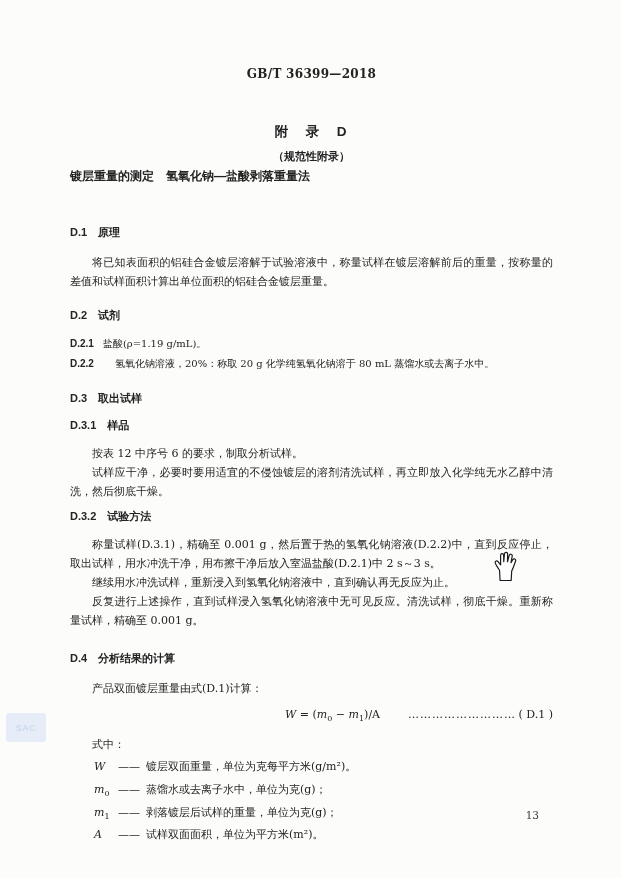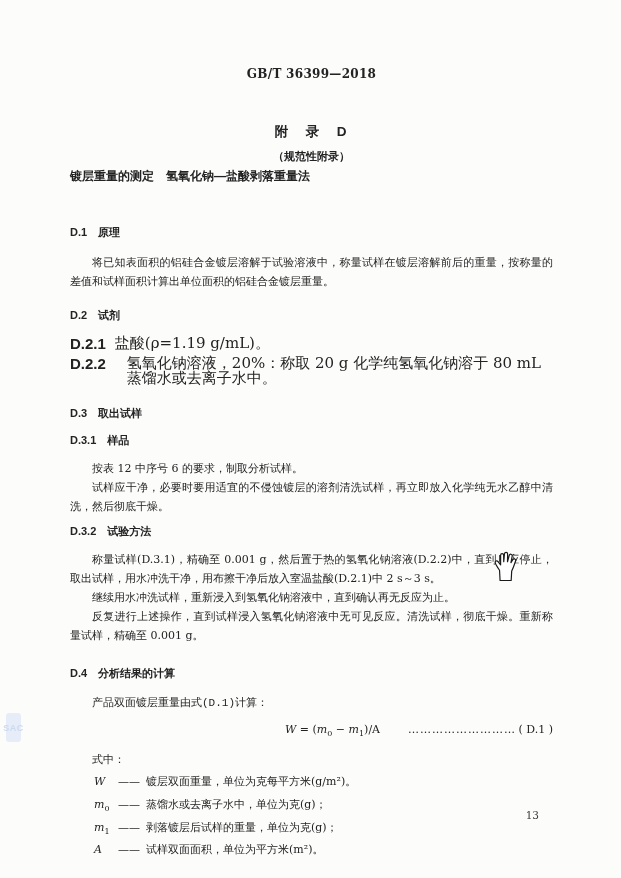--- a/index.html
+++ b/index.html
@@ -15,49 +15,49 @@
       font-family:"Liberation Sans","DejaVu Sans",sans-serif;}
   .t3{margin-top:6px;text-align:left;font-weight:bold;font-size:12px;line-height:15px;
       font-family:"Liberation Sans","DejaVu Sans",sans-serif;}
 
   .h{font-weight:bold;font-size:11px;line-height:15px;font-family:"Liberation Sans","DejaVu Sans",sans-serif;}
   .h1{margin-top:41px;}
   .p{font-size:11px;line-height:19px;text-align:justify;text-indent:22px;}
 
   .d1p{margin-top:13px;}
   .hd2{margin-top:17px;}
-  .item{margin-top:13px;font-size:15px;line-height:15px;display:flex;}
+  .item{margin-top:13px;font-size:10px;line-height:15px;display:flex;}
   .item + .item{margin-top:5px;gap:12px;}
   .item .lbl{font-weight:bold;font-family:"Liberation Sans","DejaVu Sans",sans-serif;margin-right:9px;white-space:nowrap;}
   .hd3{margin-top:20px;}
   .hd31{margin-top:12px;}
   .d31p1{margin-top:11px;}
   .hd32{margin-top:8px;}
   .d32p1{margin-top:11px;}
   .hd4{margin-top:21px;}
-  .d4intro{margin-top:13px;font-family:Liberation Mono, monospace;}
+  .d4intro{margin-top:13px;}
 
   .formula-row{margin-top:9px;display:flex;align-items:baseline;font-size:11px;line-height:16px;}
   .formula{margin-left:215px;white-space:nowrap;}
   .formula i{font-style:italic;font-family:"DejaVu Serif","Liberation Serif",serif;}
   .formula sub{font-size:8px;}
   .dots{margin-left:28px;letter-spacing:1px;white-space:nowrap;overflow:hidden;}
   .flabel{margin-left:2px;white-space:nowrap;}
 
   .where{margin-top:10px;font-size:11px;line-height:16px;margin-left:22px;}
   .defs{margin-top:5px;margin-left:24px;}
   .def-row{display:flex;align-items:baseline;font-size:11px;line-height:18.5px;}
   .def-row .term{width:24px;font-style:italic;white-space:nowrap;}
   .def-row .term sub{font-size:8px;font-style:normal;}
   .def-row .ddash{margin-right:6px;white-space:nowrap;}
   .def-row .ddesc{text-align:justify;}
 
   .page-num{position:absolute;top:809px;right:82px;font-size:10.5px;color:#3a3a3a;}
 
-  .watermark{position:absolute;left:6px;top:713px;width:15px;height:29px;background:#e6edf8;
+  .watermark{position:absolute;left:6px;top:713px;width:40px;height:29px;background:#e6edf8;
     border-radius:3px;display:flex;align-items:center;justify-content:center;
     color:#ccd9ee;font-family:"Liberation Sans",sans-serif;font-weight:bold;font-size:9px;letter-spacing:.5px;}
 
   .cursor{position:absolute;left:492px;top:550px;width:28px;height:33px;}
 </style>
 </head>
 <body>
 
 <div class="page">
   <div class="content">

